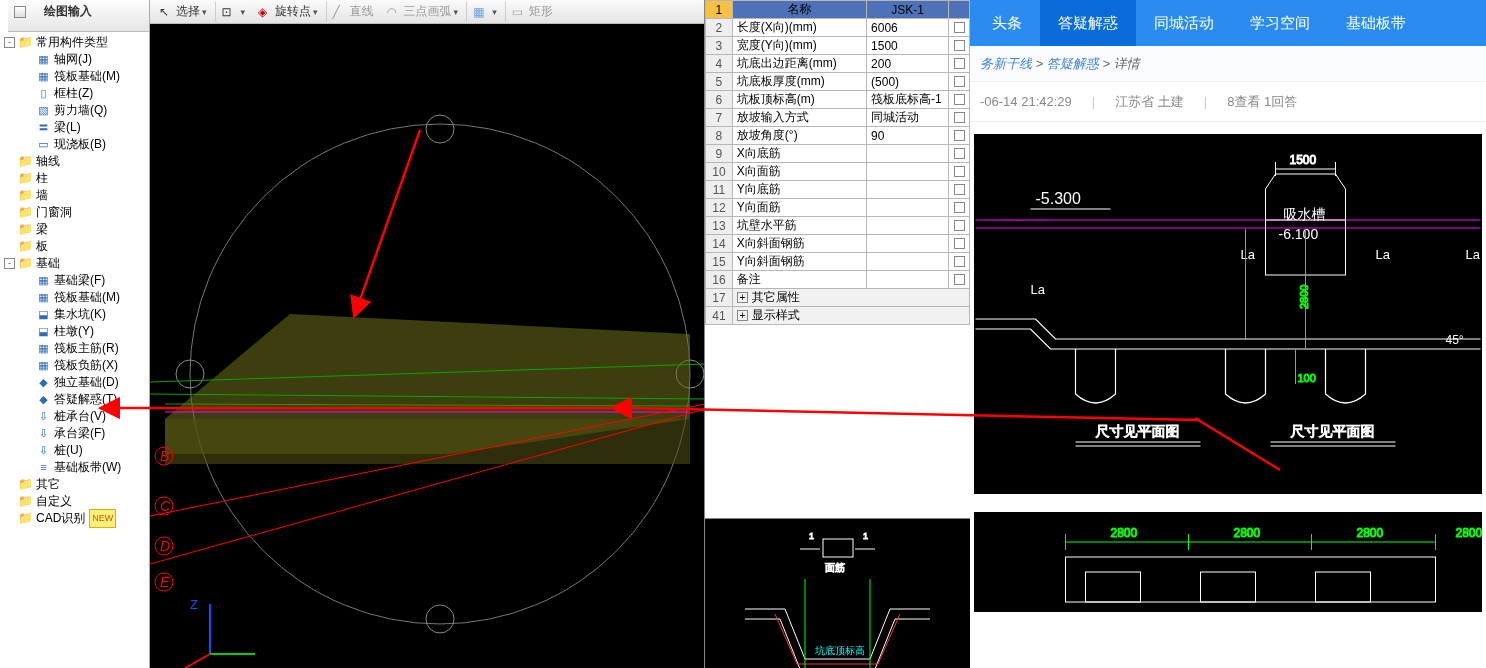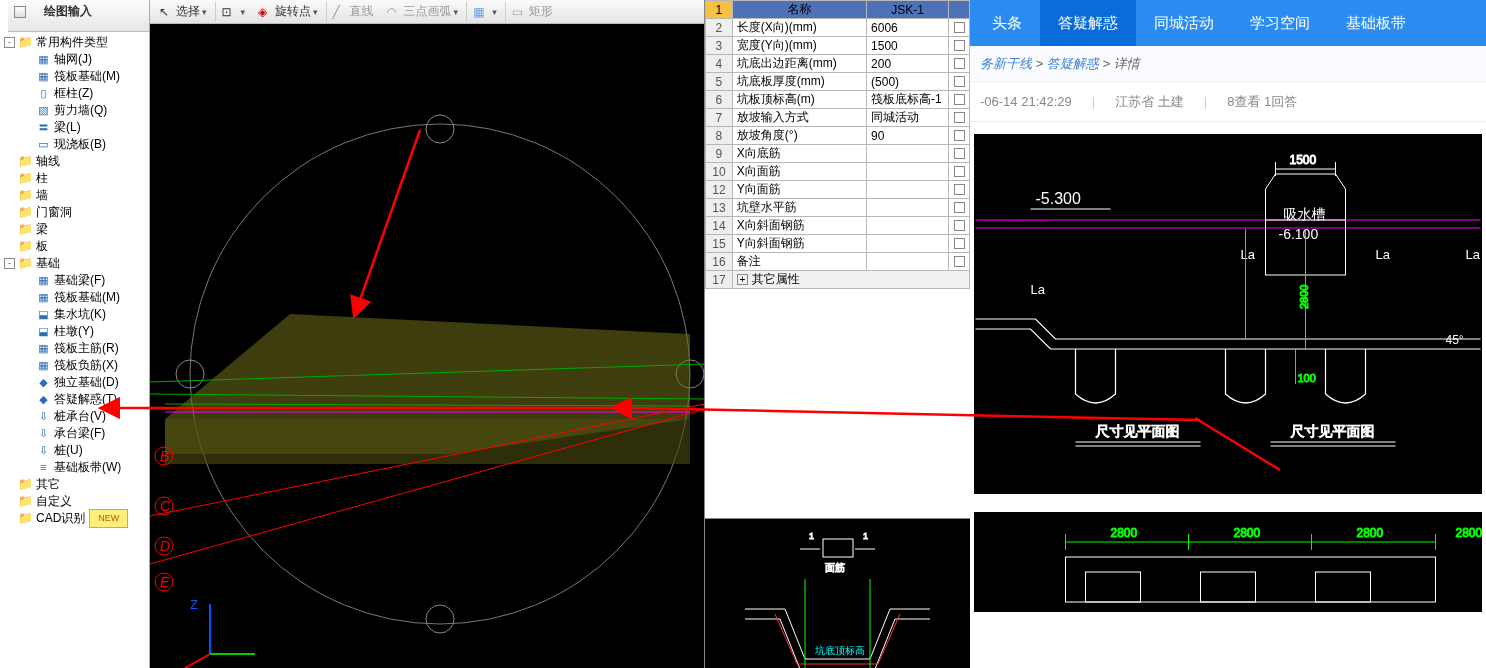--- a/index.html
+++ b/index.html
@@ -10,21 +10,21 @@
   .tree-title { height:32px; line-height:22px; padding-left:36px; background:linear-gradient(#fdfdfd,#e6e6e6); border-bottom:1px solid #bbb; font-weight:bold; color:#333; position:relative;margin-left:8px;}
   .tree-title::before{content:"";position:absolute;left:6px;top:6px;width:10px;height:10px;border:1px solid #888;background:linear-gradient(#fff,#ddd);}
   .tree-body { flex:1; overflow:auto; padding:2px 0 0 4px; }
   .tnode { display:flex; align-items:center; height:17px; line-height:17px; white-space:nowrap; cursor:default;}
   .tnode .toggle{width:11px;height:11px;border:1px solid #888;color:#555;font-size:9px;line-height:9px;text-align:center;margin-right:3px;}
   .tnode .spacer{display:inline-block;}
   .ticon{width:15px;height:13px;display:inline-flex;align-items:center;justify-content:center;margin-right:3px;font-size:11px;}
   .fold-y{color:#d6a400;} .fold-y::before{content:"📁";font-size:12px;}
   .i-blue{color:#2a6db8;}
   .tlabel{color:#000;}
-  .newtag{display:inline-block;font-size:9px;background:#ffef7a;border:1px solid #d4b400;color:#b06000;padding:0 8px;margin-left:4px;}
+  .newtag{display:inline-block;font-size:9px;background:#ffef7a;border:1px solid #d4b400;color:#b06000;padding:0 2px;margin-left:4px;}
   
   .center-col{ width:555px; display:flex; flex-direction:column; border-right:1px solid #888;}
   .toolbar{height:24px;background:linear-gradient(#fafafa,#e4e4e4);border-bottom:1px solid #bbb;display:flex;align-items:center;padding:0 4px;gap:2px;font-size:12px;color:#333;}
   .tbtn{display:flex;align-items:center;height:20px;padding:0 5px;border-right:1px solid transparent;}
   .tbtn.sep{border-left:1px solid #ccc;padding-left:6px;}
   .tico{width:14px;height:14px;display:inline-block;margin-right:3px;}
   .dd{font-size:9px;color:#555;margin-left:2px;}
   .viewport{flex:1;position:relative;background:#000;overflow:hidden;}
   .viewport svg{position:absolute;inset:0;}
   
@@ -368,20 +368,28 @@
           </tr>
           <tr>
             <td class="rn">10</td>
             <td class="pn link">X向面筋</td>
             <td class="pv"></td>
             <td class="chk">
               <div></div>
             </td>
           </tr>
           <tr>
+            <td class="rn">11</td>
+            <td class="pn link">Y向底筋</td>
+            <td class="pv"></td>
+            <td class="chk">
+              <div></div>
+            </td>
+          </tr>
+          <tr>
             <td class="rn">12</td>
             <td class="pn link">Y向面筋</td>
             <td class="pv"></td>
             <td class="chk">
               <div></div>
             </td>
           </tr>
           <tr>
             <td class="rn">13</td>
             <td class="pn link">坑壁水平筋</td>
@@ -412,20 +420,24 @@
             <td class="pv"></td>
             <td class="chk">
               <div></div>
             </td>
           </tr>
         </tbody>
       <tbody id="prop-groups">
           <tr class="grp">
             <td class="rn">17</td>
             <td class="pn" colspan="3"><span class="plusbox">+</span>其它属性</td>
+          </tr>
+          <tr class="grp">
+            <td class="rn">41</td>
+            <td class="pn" colspan="3"><span class="plusbox">+</span>显示样式</td>
           </tr>
         </tbody>
     </table>
     <div class="prop-spacer"></div>
     <div class="mini-view">
       <svg viewBox="0 0 265 150" width="265" height="150">
         <g stroke="#fff" fill="none">
           <rect x="118" y="20" width="30" height="18"></rect>
           <line x1="95" y1="30" x2="115" y2="30"></line>
             <line x1="150" y1="30" x2="170" y2="30"></line>

